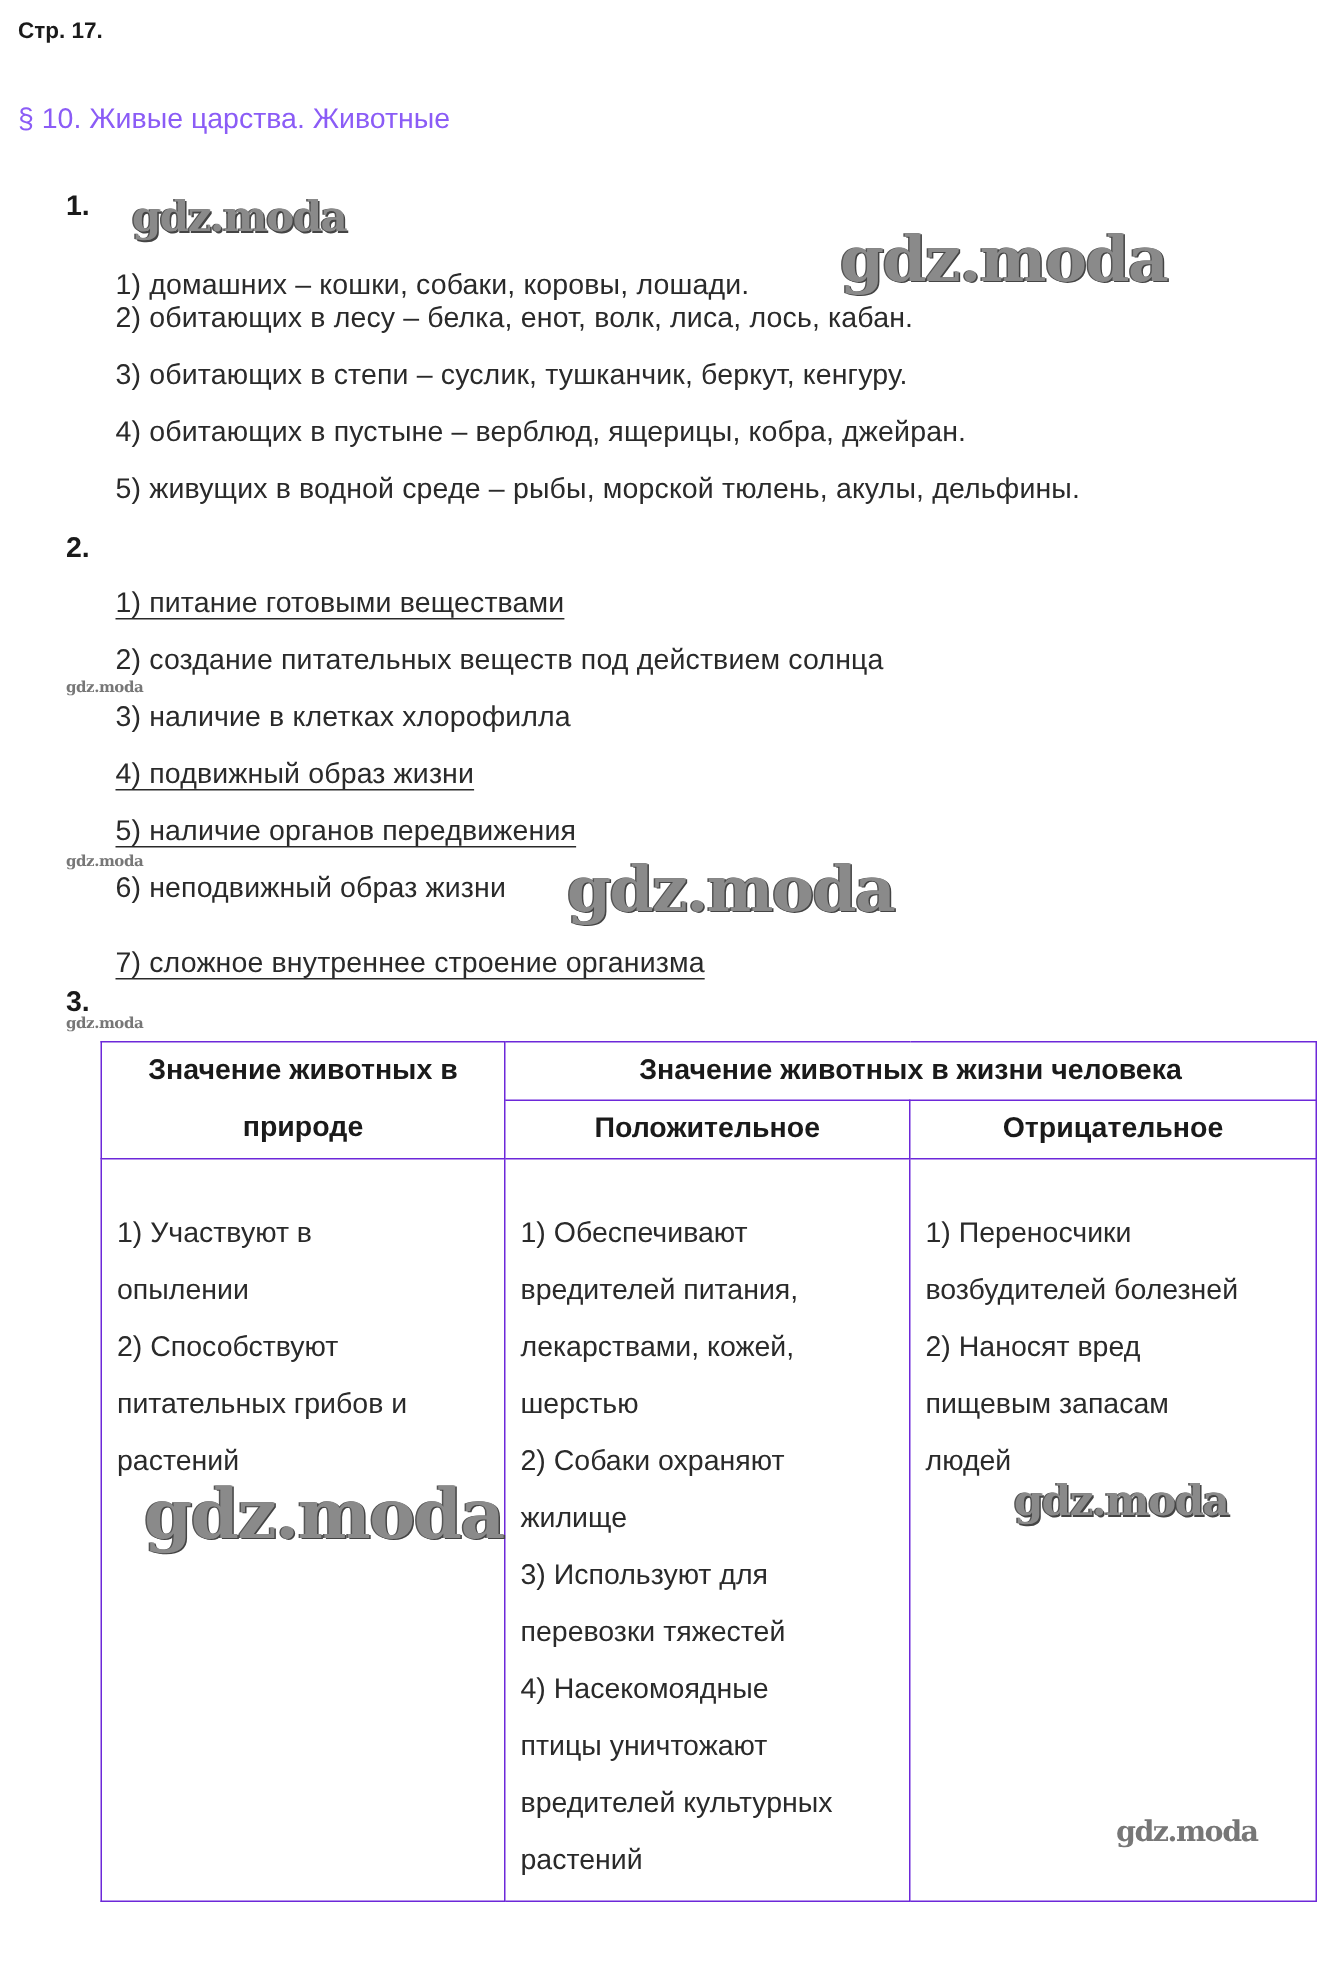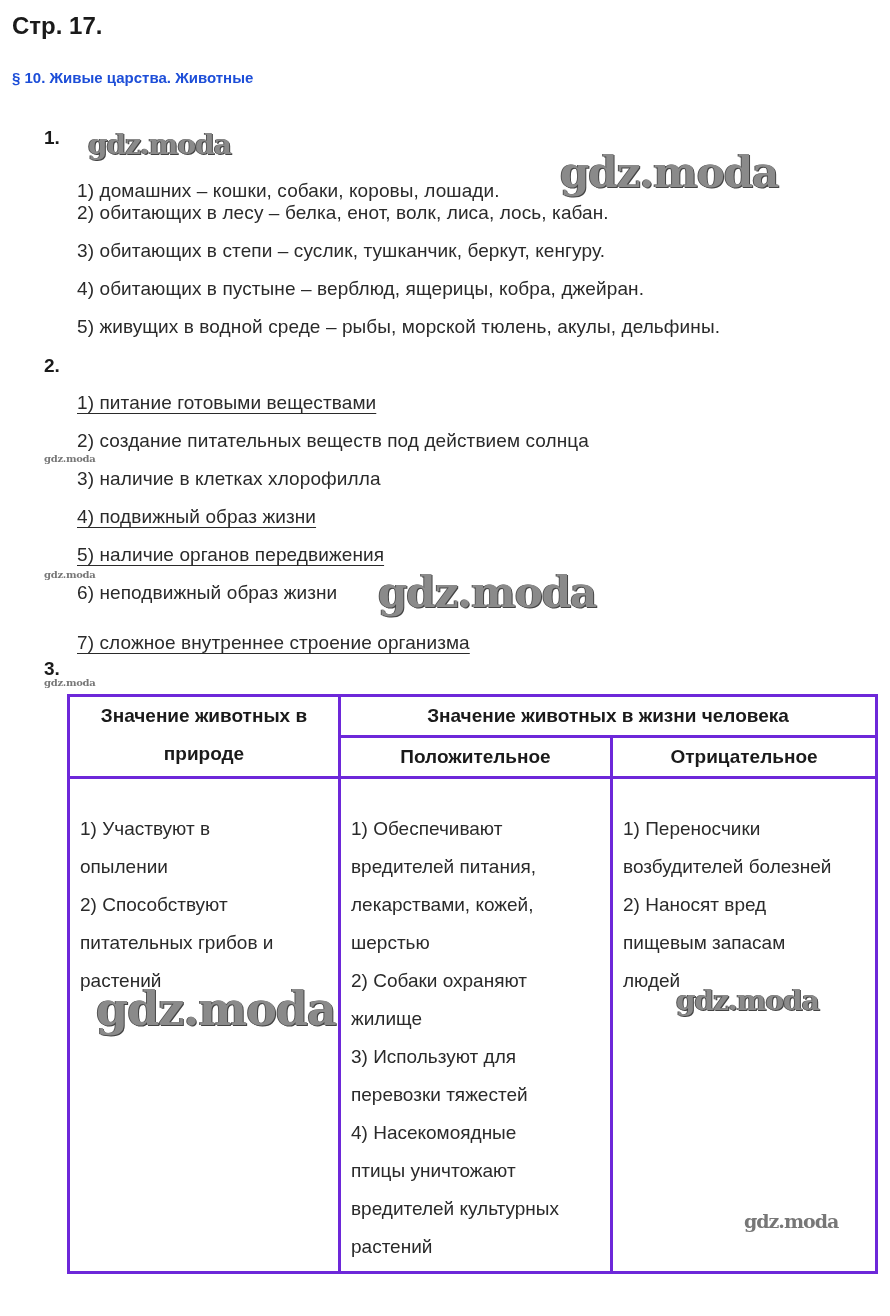--- a/index.html
+++ b/index.html
@@ -1,39 +1,39 @@
 <!DOCTYPE html>
 <html><head>
   <meta charset="utf-8">
   <style>
     html, body { margin: 0; padding: 0; background: #ffffff; }
     body {
       width: 890px; height: 1316px; position: relative; overflow: hidden;
       font-family: "Liberation Sans", sans-serif; color: #1f1f1f;
     }
     .abs { position: absolute; }
-    .page-num { left: 12px; top: 12px; font-size: 24px; font-weight: bold; color: #1a1a1a; }
-    .section-title { left: 12px; top: 69px; font-size: 15px; font-weight: bold; color: #1d4ed8; }
+    .page-num { left: 12px; top: 12px; font-size: 15px; font-weight: bold; color: #1a1a1a; }
+    .section-title { left: 12px; top: 69px; font-size: 19px; font-weight: normal; color: #8b5cf6; }
     .task-num { font-size: 19px; font-weight: bold; color: #1a1a1a; }
     .line { font-size: 19px; color: #2a2a2a; white-space: nowrap; letter-spacing: 0.1px; }
     .underlined { text-decoration: underline; text-underline-offset: 4px; text-decoration-thickness: 1px; }
     .wm-big {
       font-family: "DejaVu Serif", serif; font-weight: bold; color: #8a8a8a;
       letter-spacing: -1px; white-space: nowrap;
       text-shadow: 1px 1px 0 #444, -1px 0 0 #555;
     }
     .wm-small {
       font-family: "DejaVu Serif", serif; font-weight: bold; color: #777;
       font-size: 10px; white-space: nowrap; letter-spacing: -0.3px;
     }
     table.answer {
       position: absolute; left: 67px; top: 694px; width: 811px;
       border-collapse: collapse; font-size: 19px; color: #2a2a2a;
     }
-    table.answer td, table.answer th { border: 3px solid #6d28d9; padding: 0; }
+    table.answer td, table.answer th { border: 1px solid #6d28d9; padding: 0; }
     table.answer th { font-weight: bold; color: #1a1a1a; text-align: center; }
     .h-top { height: 38px; }
     .h-sub { height: 38px; }
     .cell-body { vertical-align: top; padding: 0 10px !important; }
     .cell-body .cell-line { line-height: 38px; white-space: nowrap; }
     .cell-body .spacer { height: 31px; }
   </style>
 </head>
 <body>
 

